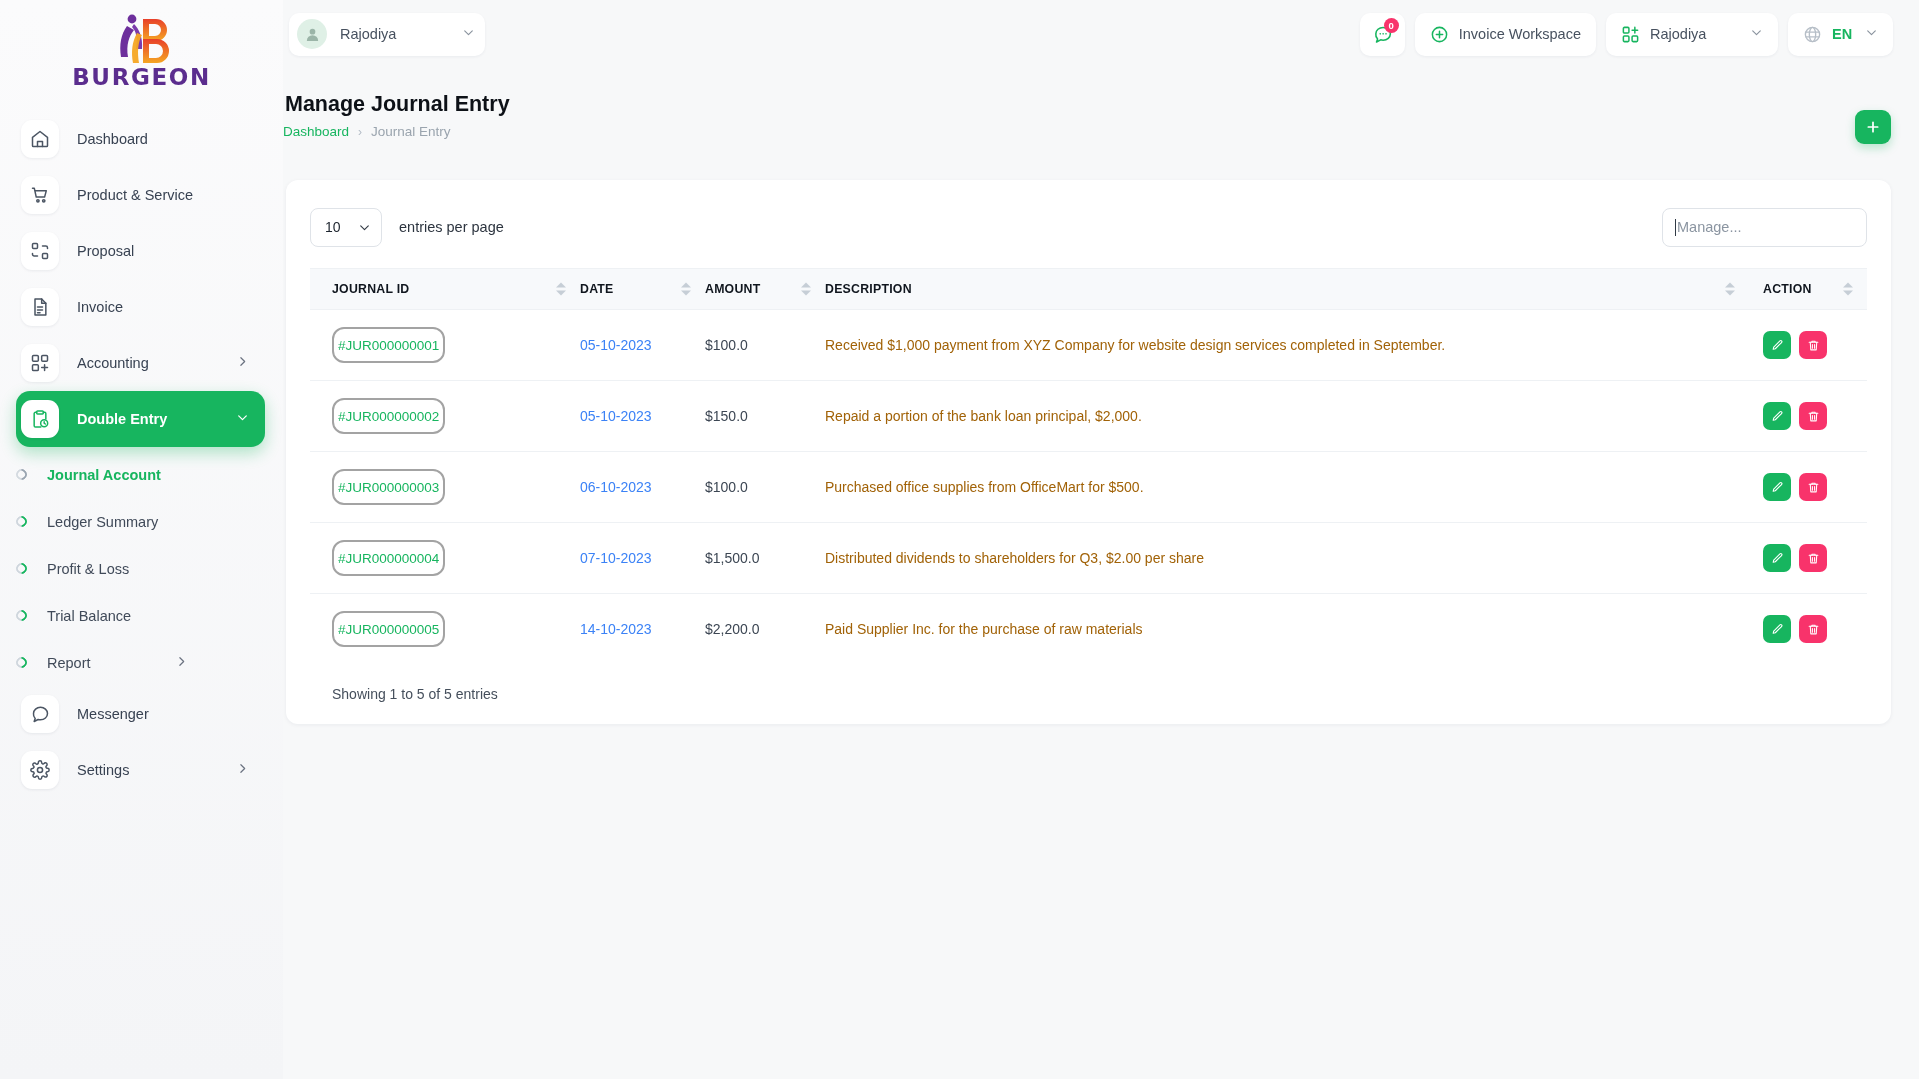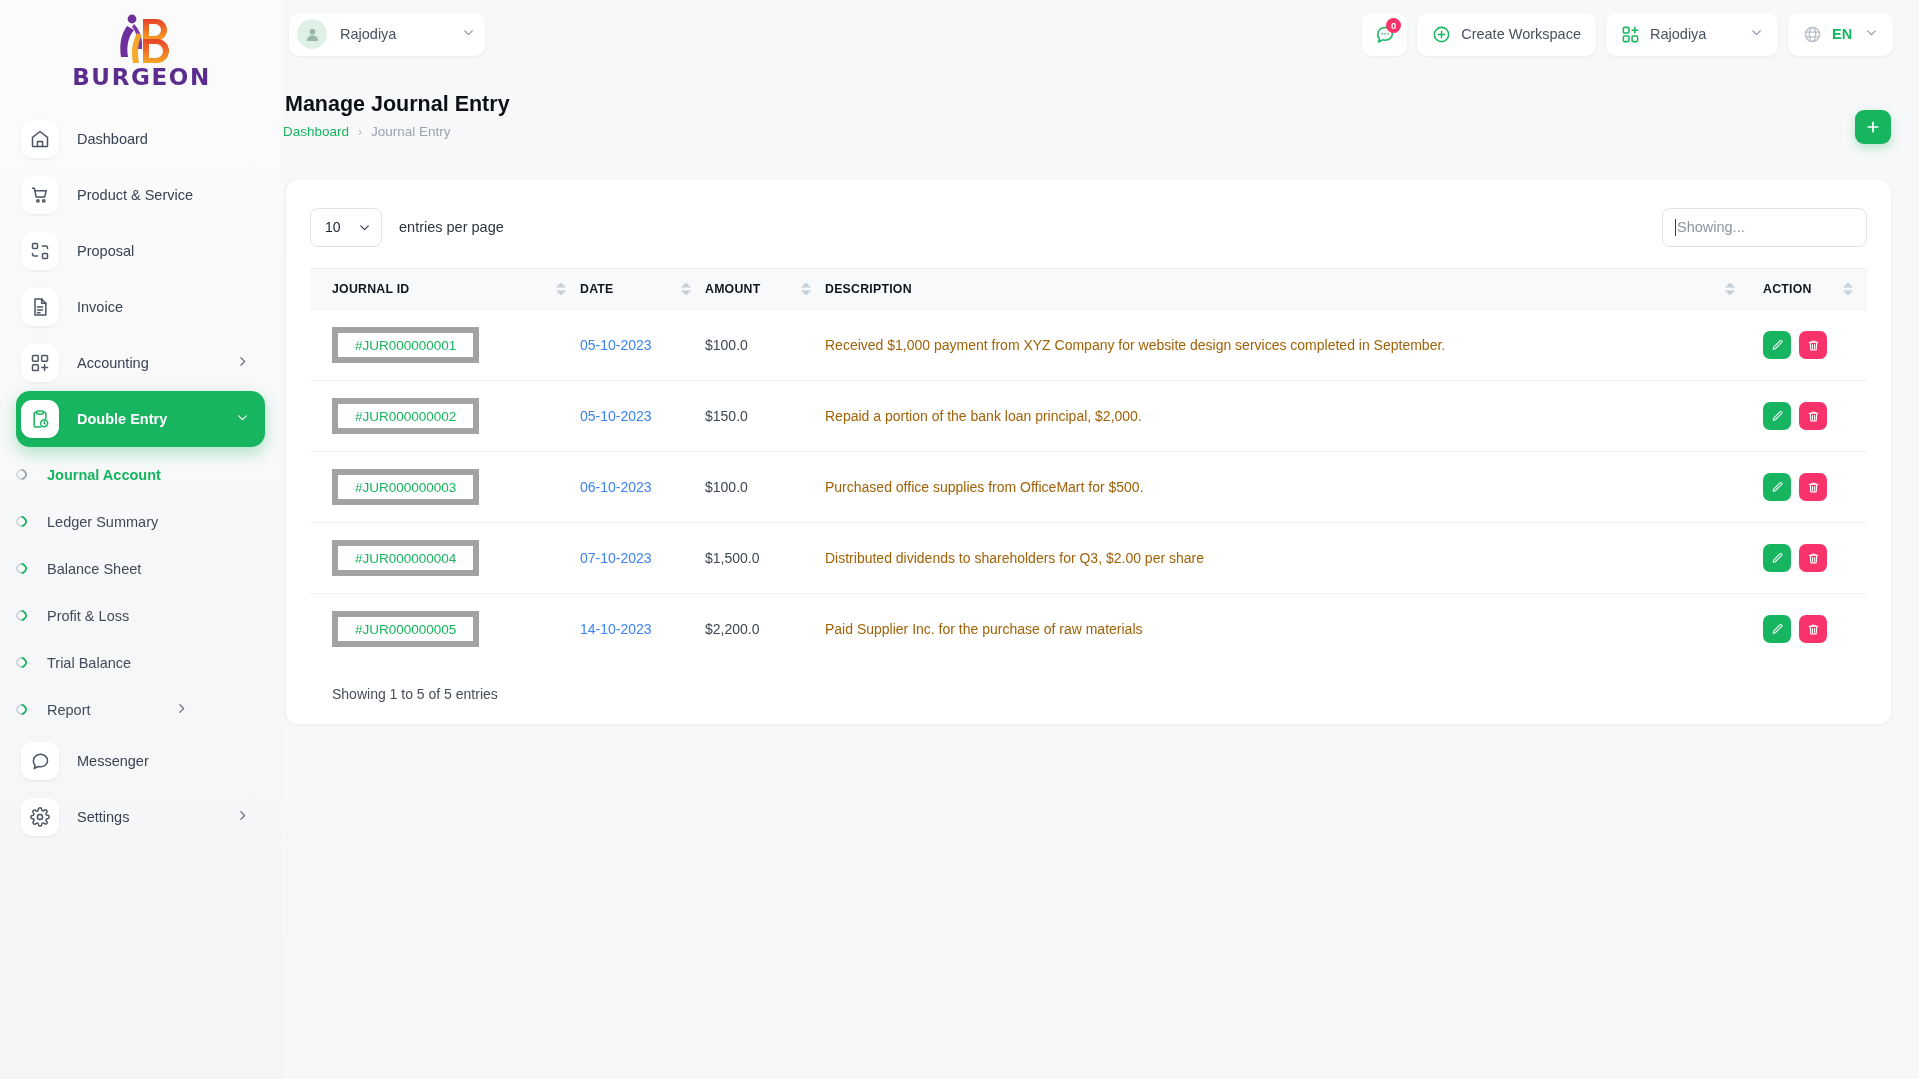--- a/index.html
+++ b/index.html
@@ -194,22 +194,22 @@
   th.c-action  { width: 118px; padding-left: 14px; }
 
   tbody td {
     padding: 17px 0; font-size: 14px; color: #404a56;
     border-bottom: 1px solid #eef1f4; vertical-align: middle;
   }
   tbody tr:last-child td { border-bottom: none; }
   td.c-journal { padding-left: 22px; }
   .jid-chip {
     display: inline-flex; align-items: center; justify-content: center;
-    border: 6px solid #a3a3a3; color: #17b55f; border-radius: 0;
-    height: 36px; padding: 0 17px; font-size: 13.5px; font-weight: 500;
+    border: 2px solid #a3a3a3; color: #17b55f; border-radius: 12px;
+    height: 36px; padding: 0 4px; font-size: 13.5px; font-weight: 500;
     background: #fff; cursor: pointer;
   }
   td.c-date { color: #3b82f6; }
   td.c-amount { color: #3c4653; }
   td.c-desc { color: #a16207; padding-right: 18px; }
   .act-wrap { display: flex; gap: 8px; padding-left: 14px; }
   .act-btn {
     width: 28px; height: 28px; border-radius: 7px; border: none;
     display: flex; align-items: center; justify-content: center; cursor: pointer;
   }
@@ -332,24 +332,20 @@
       <div class="sub-item current">
         <span class="sub-dot"></span>
         <span class="sub-label">Journal Account</span>
       </div>
 
       <div class="sub-item">
         <span class="sub-dot"></span>
         <span class="sub-label">Ledger Summary</span>
       </div>
 
-      <div class="sub-item">
-        <span class="sub-dot"></span>
-        <span class="sub-label">Balance Sheet</span>
-      </div>
 
       <div class="sub-item">
         <span class="sub-dot"></span>
         <span class="sub-label">Profit &amp; Loss</span>
       </div>
 
       <div class="sub-item">
         <span class="sub-dot"></span>
         <span class="sub-label">Trial Balance</span>
       </div>
@@ -419,21 +415,21 @@
         <circle cx="16" cy="11.2" r=".95" fill="#17b55f" stroke="none"></circle>
       </svg>
       <span class="badge">0</span>
     </div>
 
     <div class="pill-btn">
       <svg class="lead" viewBox="0 0 24 24" fill="none" stroke="#17b55f" stroke-width="1.9" stroke-linecap="round">
           <circle cx="12" cy="12" r="9"></circle>
           <path d="M12 8 v8 M8 12 h8"></path>
         </svg>
-      <span>Create Workspace</span>
+      <span>Invoice Workspace</span>
     </div>
 
     <div class="pill-btn ws-pill">
       <svg class="lead" viewBox="0 0 24 24" fill="none" stroke="#17b55f" stroke-width="1.9" stroke-linecap="round" stroke-linejoin="round">
           <rect x="3" y="3" width="7" height="7" rx="1.3"></rect>
           <rect x="3" y="14" width="7" height="7" rx="1.3"></rect>
           <rect x="14" y="14" width="7" height="7" rx="1.3"></rect>
           <path d="M17.5 3 v7 M14 6.5 h7"></path>
         </svg>
       <span>Rajodiya</span>
@@ -481,21 +477,21 @@
     <div class="per-page-sel">
       <span>10</span>
       <svg viewBox="0 0 24 24" fill="none" stroke="#333b45" stroke-width="2.1" stroke-linecap="round" stroke-linejoin="round">
           <path d="M5 9 l7 7 l7 -7"></path>
         </svg>
     </div>
     <span class="per-page-label">entries per page</span>
 
     <div class="search-box">
       <span class="search-caret"></span>
-      <span class="search-ph">Showing...</span>
+      <span class="search-ph">Manage...</span>
     </div>
   </div>
 
   <table>
     <thead>
       <tr>
         <th class="c-journal">
           <span>JOURNAL ID</span>
           <span class="sortpair">
               <i class="up"></i>

